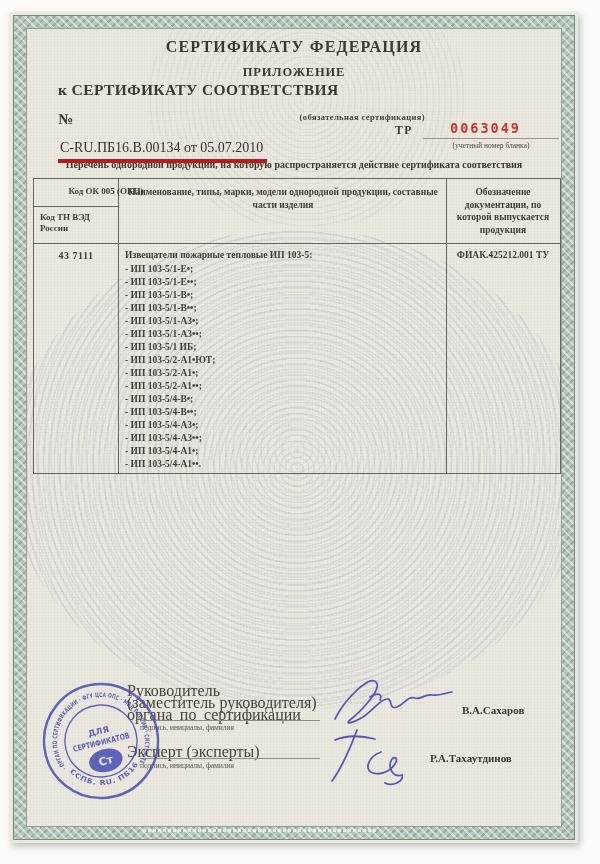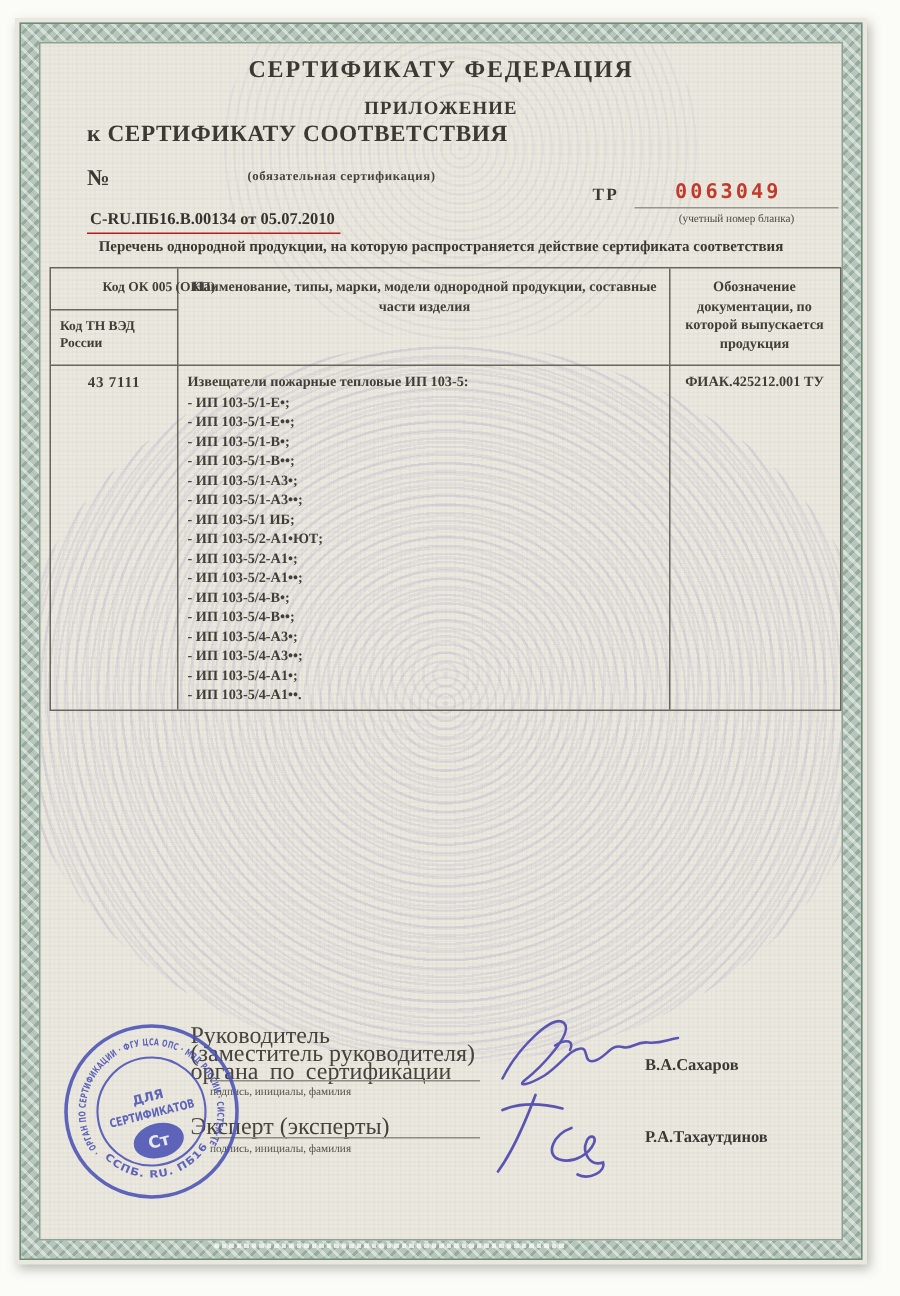--- a/index.html
+++ b/index.html
@@ -30,23 +30,23 @@
       repeating-linear-gradient(0deg, rgba(140,130,110,.045) 0 1px, rgba(0,0,0,0) 1px 3px); }
   .abs{ position:absolute; }
 
   .country-title { top:26px; left:0; width:100%; text-align:center; font-size:16px; font-weight:bold;
                    letter-spacing:1.2px; color:#3b3a32; z-index:2; }
   .doc-type     { top:53px; left:0; width:100%; text-align:center; font-size:12.5px; font-weight:bold;
                   letter-spacing:.8px; color:#3b3a32; z-index:2; }
   .title-row    { top:69px; left:48px; display:flex; gap:12px; align-items:baseline; white-space:nowrap; z-index:3;flex-direction:column; }
   .doc-title    { font-size:15.5px; font-weight:bold; letter-spacing:.4px; color:#3b3a32; }
   .number-sign  { font-size:15px; font-weight:bold; color:#3b3a32; }
-  .cert-number  { font-size:11px; font-weight:bold; color:#34332c; border-bottom:1px solid #b91c1c;
+  .cert-number  { font-size:14px; font-weight:normal; color:#34332c; border-bottom:4px solid #b91c1c;
                   padding:0 4px 3px 2px; }
-  .cert-subtitle{ top:100px; left:155px; width:260px; text-align:left; font-size:8.5px; font-weight:bold;
+  .cert-subtitle{ top:100px; left:155px; width:260px; text-align:right; font-size:8.5px; font-weight:bold;
                   letter-spacing:.4px; color:#45443c; z-index:2; }
   .blank-prefix { top:112px; left:385px; font-size:11.5px; font-weight:bold; letter-spacing:1.5px; color:#3b3a32; z-index:2;}
   .blank-number { top:108px; left:440px; font-family:"DejaVu Sans Mono", monospace; font-size:13.5px;
                   font-weight:bold; letter-spacing:2px; color:#c23a2c; z-index:2; }
   .blank-rule   { top:126px; left:413px; width:136px; height:1px; background:#98948a; z-index:2; }
   .blank-caption{ top:129px; left:413px; width:136px; text-align:center; font-size:7.5px; color:#4c4a42; z-index:2; }
   .list-caption { top:147px; left:0; width:100%; text-align:center; font-size:10px; font-weight:bold; color:#3b3a32; z-index:2; }
 
   
   .cert-table { left:23px; top:166px; width:526px; height:294px; border:1.2px solid #67665d; z-index:2; }
@@ -131,21 +131,21 @@
 - ИП 103-5/4-А1•;
 - ИП 103-5/4-А1••.</div>
       <div class="cell doccell">ФИАК.425212.001 ТУ</div>
     </div>
 
     <div class="abs sig-label" style="top:670px;">Руководитель</div>
     <div class="abs sig-label" style="top:682px;">(заместитель руководителя)</div>
     <div class="abs sig-label justify" style="top:694px;">органа по сертификации</div>
     <div class="abs sig-rule" style="top:708px;"></div>
     <div class="abs sig-sub" style="top:711px;">подпись, инициалы, фамилия</div>
-    <div class="abs sig-name" style="top:692px;">В.А.Сахаров</div>
+    <div class="abs sig-name" style="top:692px;margin-left:32px;">В.А.Сахаров</div>
 
     <div class="abs sig-label" style="top:731px;">Эксперт (эксперты)</div>
     <div class="abs sig-rule" style="top:746px;"></div>
     <div class="abs sig-sub" style="top:749px;">подпись, инициалы, фамилия</div>
     <div class="abs sig-name" style="top:740px;">Р.А.Тахаутдинов</div>
 
     <svg class="abs stamp" viewBox="0 0 124 124">
       <g>
         <circle cx="62" cy="62" r="57" fill="none" stroke="#4a52b5" stroke-width="2.4"></circle>
         <circle cx="62" cy="62" r="36" fill="none" stroke="#4a52b5" stroke-width="1.4"></circle>

